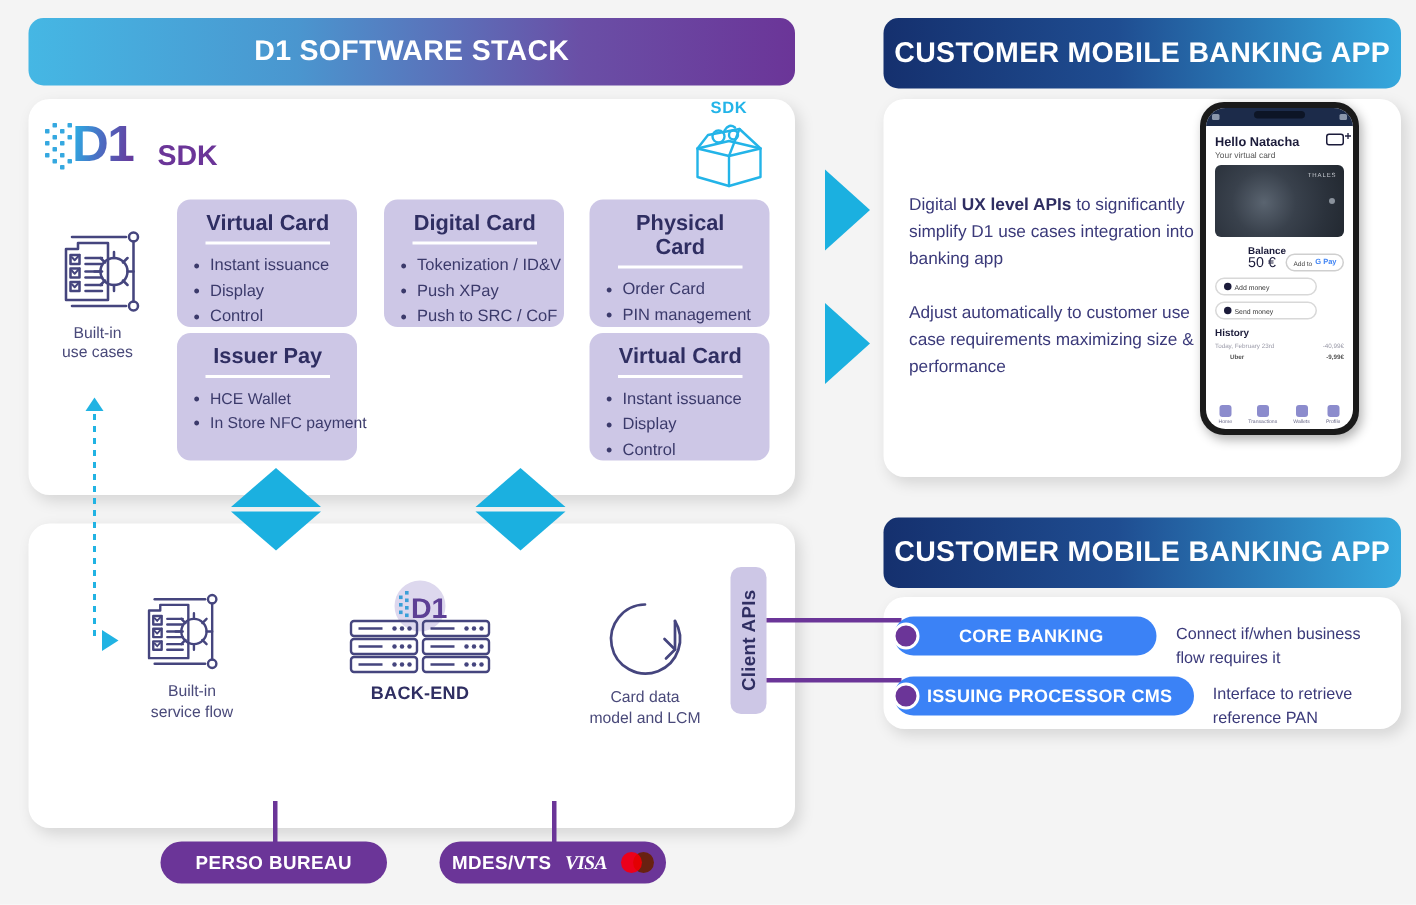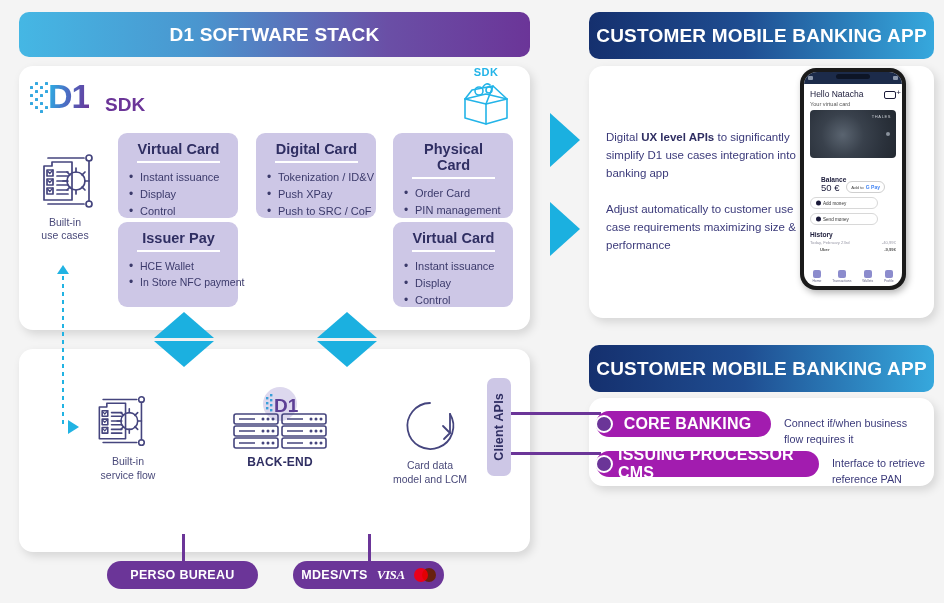--- a/index.html
+++ b/index.html
@@ -186,32 +186,32 @@
     height: 12px; background: #1c2b4a;
     display: flex; align-items: center; justify-content: space-between;
     padding: 0 4px; position: relative;
   }
   #phone .notch {
     position: absolute; left: 50%; top: 2px; transform: translateX(-50%);
     width: 34px; height: 5px; background: #0d1526; border-radius: 3px;
   }
   .sb-dot { width: 5px; height: 4px; background: #8b97ab; border-radius: 1px; }
   #phone .content { padding: 5px 6px 0 6px; }
-  .ph-hello { font-size: 8.5px; font-weight: normal; color: #1b1b3a; display:flex; align-items:flex-end; justify-content: space-between;}
+  .ph-hello { font-size: 8.5px; font-weight: bold; color: #1b1b3a; display:flex; align-items:flex-start; justify-content: space-between;}
   .ph-card-icon { width: 12px; height: 8px; border: 1.2px solid #1b1b3a; border-radius: 2px; position: relative;}
   .ph-card-icon::after{content:"+"; position:absolute; right:-6px; top:-4px; font-size:8px; color:#1b1b3a;}
   .ph-sub { font-size: 5.6px; color: #555; margin-top: 2px; }
   .ph-card {
     margin-top: 3px; height: 48px; border-radius: 4px;
     background: radial-gradient(circle at 38% 52%, #5a6470 0%, #39414c 36%, #2b323c 70%, #222830 100%);
     position: relative; overflow: hidden;
   }
   .ph-card .brand { position: absolute; right: 5px; top: 4px; font-size: 4px; color: #c9cdd3; letter-spacing: 0.6px; }
   .ph-card .chip { position: absolute; right: 6px; top: 22px; width: 4px; height: 4px; border-radius: 50%; background: #8a929c; }
-  .ph-bal-row { display: flex; justify-content: center; align-items: flex-end; margin-top: 18px; }
+  .ph-bal-row { display: flex; justify-content: flex-end; align-items: flex-end; margin-top: 6px; }
   .ph-bal-lbl { font-size: 6.6px; font-weight: bold; color: #1b1b3a; }
   .ph-bal-val { font-size: 9.5px; color: #1b1b3a; line-height: 1.1; }
   .ph-gpay {
     border: 0.8px solid #cfcfcf; border-radius: 7px; padding: 2px 4px;
     font-size: 4.3px; color: #444; display: flex; align-items: center; gap: 2px; background:#fff;
   }
   .gp-g { font-weight: bold; color: #4285f4; font-size: 5px; }
   .ph-btn {
     margin-top: 4px; border: 0.8px solid #d8d8d8; border-radius: 8px; height: 12px;
     display: flex; align-items: center; gap: 3px; padding-left: 12px;
@@ -230,23 +230,23 @@
   }
   .ph-nav div { text-align: center; }
   .ph-nav .ic { width: 8px; height: 8px; margin: 0 auto 1px; border-radius: 2px; background: #6f6fc0; opacity: .8;}
   .ph-nav .tx { font-size: 3.4px; color: #6b6b8a; }
 
   
   .crow { position: absolute; display: flex; align-items: center; }
   #crow-1 { left: 596px; top: 400px; }
   #crow-2 { left: 596px; top: 440px; }
   .cpill {
-    height: 26px; border-radius: 13px; background: #a21caf; color: #fff;
+    height: 26px; border-radius: 13px; background: #3b82f6; color: #fff;
     display: flex; align-items: center; justify-content: center;
-    font-size: 16px; font-weight: bold; letter-spacing: 0.2px;
+    font-size: 12px; font-weight: bold; letter-spacing: 0.2px;
     padding: 0 14px 0 22px; position: relative; min-width: 175px;
   }
   .cpill .knob {
     position: absolute; left: -1px; top: 50%; transform: translateY(-50%);
     width: 18px; height: 18px; border-radius: 50%;
     background: #6b3598; border: 2px solid #fff;
   }
   .cdesc { font-size: 10.8px; color: #3b3a7a; line-height: 1.45; margin-left: 13px; width: 130px; margin-top: 16px; }
 
   

